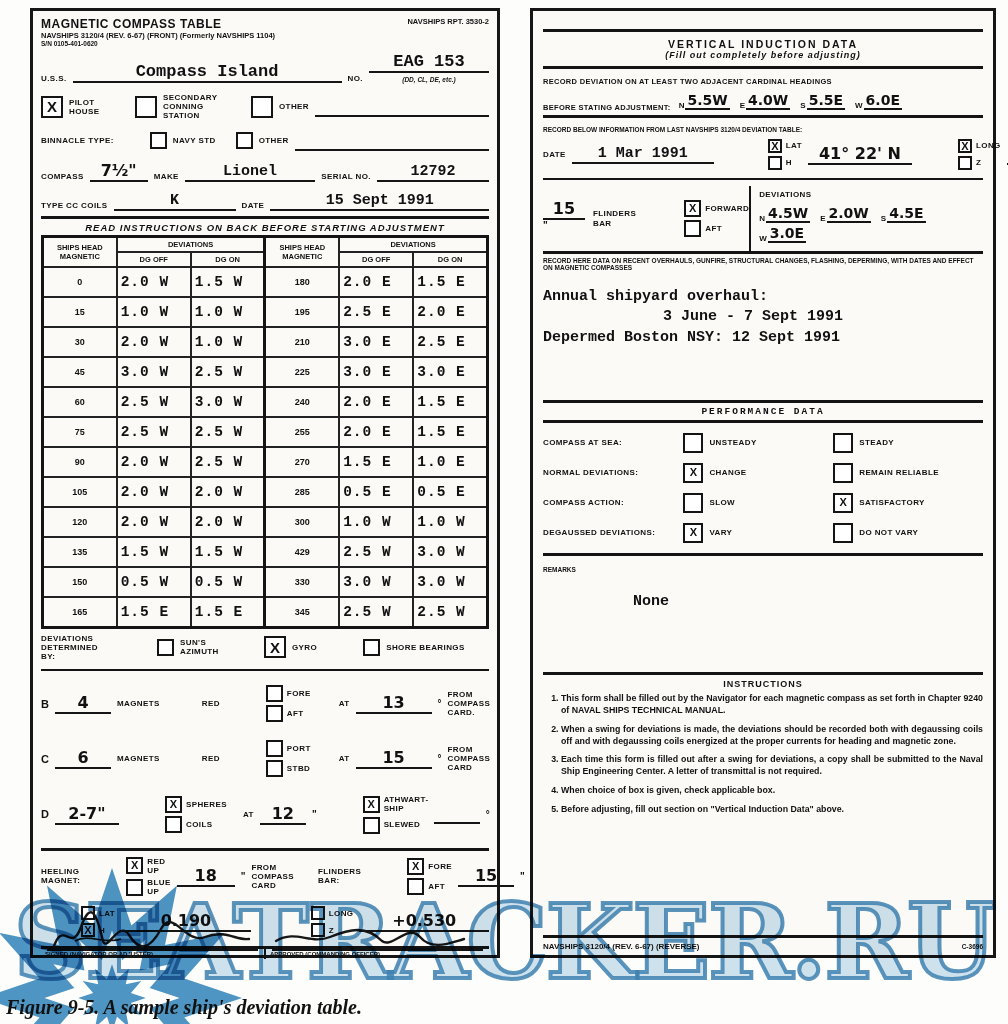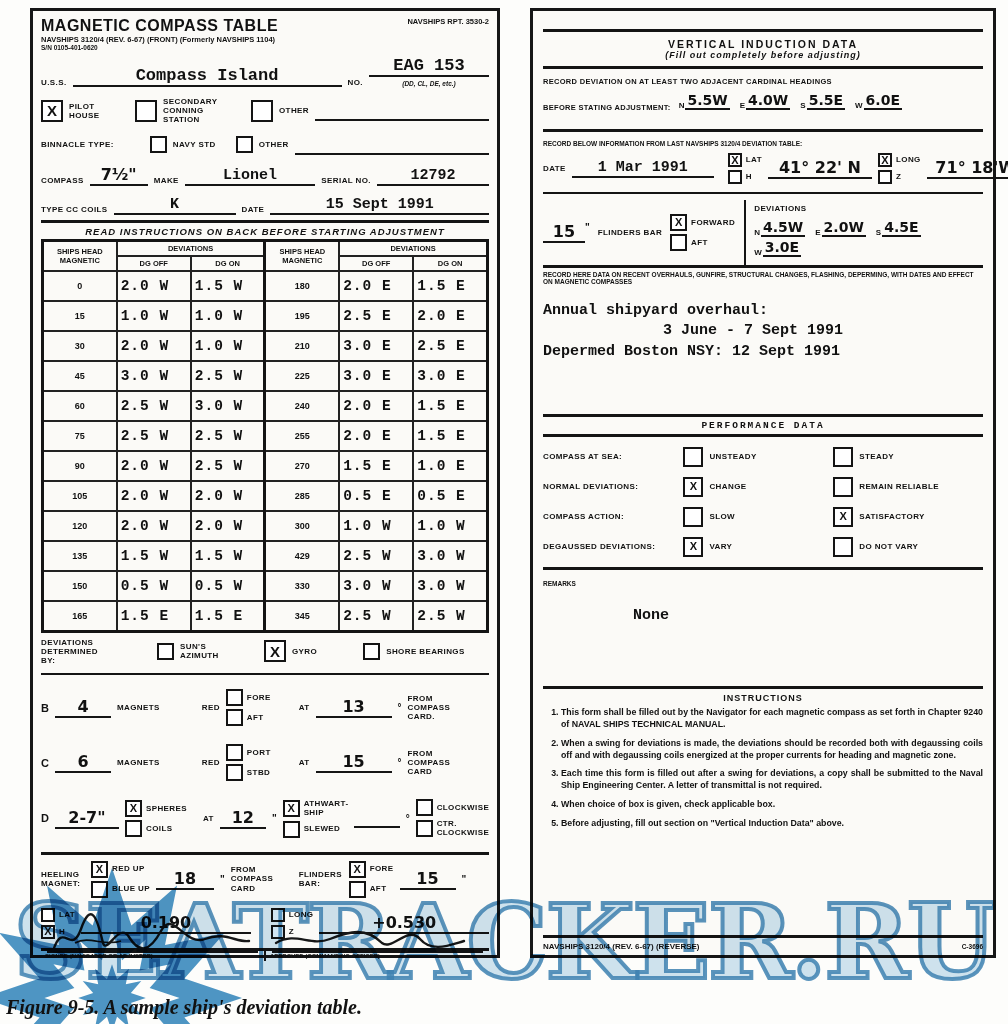--- a/index.html
+++ b/index.html
@@ -17,23 +17,23 @@
   .fill{border-bottom:2px solid #151515;display:inline-block;text-align:center;padding:0 6px;}
   .row{display:flex;align-items:flex-end;gap:6px;margin:5px 0;}
   .rowc{display:flex;align-items:center;gap:6px;margin:5px 0;}
   .grow{flex:1;}
   .cb{display:inline-flex;align-items:center;justify-content:center;width:13px;height:13px;
       border:2px solid #141414;background:#fff;flex:none;}
   .cb.big{width:18px;height:18px;}
   .cb.checked::after{content:"X";font:bold 11px/1 "Liberation Sans",sans-serif;}
   .cb.big.checked::after{font-size:15px;}
   .stack{display:inline-flex;flex-direction:column;gap:3px;}
-  .cbrow{display:inline-flex;align-items:center;gap:4px;}
+  .cbrow{display:inline-flex;align-items:center;gap:4px;margin-left:40px;}
   .hdr{display:flex;justify-content:space-between;}
-  .t1{font-size:16px;font-weight:bold;letter-spacing:.5px;}
+  .t1{font-size:12px;font-weight:bold;letter-spacing:.5px;}
   .t2{font-size:7.5px;font-weight:bold;}
   .t3{font-size:6.5px;font-weight:bold;}
   .notice{border-top:3px solid #141414;text-align:center;font-size:9.5px;font-weight:bold;
           font-style:italic;letter-spacing:1px;padding:3px 0 2px;}
   table.dev{width:100%;border-collapse:collapse;border:3px solid #141414;table-layout:fixed;}
   table.dev th{border:2px solid #222;font-size:7.5px;font-weight:bold;padding:2px;}
   table.dev td{border:2px solid #222;height:26px;}
   td.hcell{font-size:9px;font-weight:bold;text-align:center;width:15.5%;}
   td.vcell{font-family:"Liberation Mono",monospace;font-weight:bold;font-size:14.5px;
            padding-left:3px;width:17%;letter-spacing:1px;}
@@ -48,21 +48,21 @@
   .signcell+.signcell{border-left:2px solid #141414;}
   .siglbl{font-size:6px;font-weight:bold;}
   .sigline{position:absolute;left:6px;right:6px;bottom:8px;border-bottom:2px solid #141414;}
   .sigsvg{position:absolute;left:4px;bottom:2px;}
   
   .vtitle{border-top:3px solid #141414;border-bottom:3px solid #141414;text-align:center;
           padding:6px 0;margin-top:14px;}
   .vtitle .t1{font-size:10.5px;letter-spacing:2px;}
   .vtitle .sub{font-size:9px;font-weight:bold;font-style:italic;letter-spacing:1px;}
   .smallcaps{font-size:7.5px;font-weight:bold;letter-spacing:.3px;}
-  .beforerow{display:flex;align-items:flex-end;gap:8px;margin:6px 0 8px;border-bottom:3px solid #141414;padding-bottom:17px;}
+  .beforerow{display:flex;align-items:flex-end;gap:8px;margin:6px 0 8px;border-bottom:3px solid #141414;padding-bottom:3px;}
   .card{display:inline-flex;align-items:flex-end;gap:1px;margin-right:10px;}
   .card-dir{font-size:8px;font-weight:bold;}
   .card-val{font-family:"DejaVu Sans",sans-serif;font-weight:bold;font-size:14px;
             border-bottom:2px solid #141414;padding:0 2px;}
   .daterow{display:flex;align-items:center;gap:6px;margin:6px 0;border-bottom:2px solid #141414;padding-bottom:8px;}
   .flinrow{display:flex;border-bottom:3px solid #141414;}
   .flinleft{display:flex;align-items:center;gap:8px;flex:1;padding:6px 0;}
   .flinright{border-left:2px solid #141414;padding:4px 0 6px 8px;width:52%;}
   .perfhead{border-top:3px solid #141414;border-bottom:3px solid #141414;text-align:center;
             font-size:9.5px;font-weight:bold;letter-spacing:2px;padding:3px 0;font-family:Liberation Mono, monospace;}

